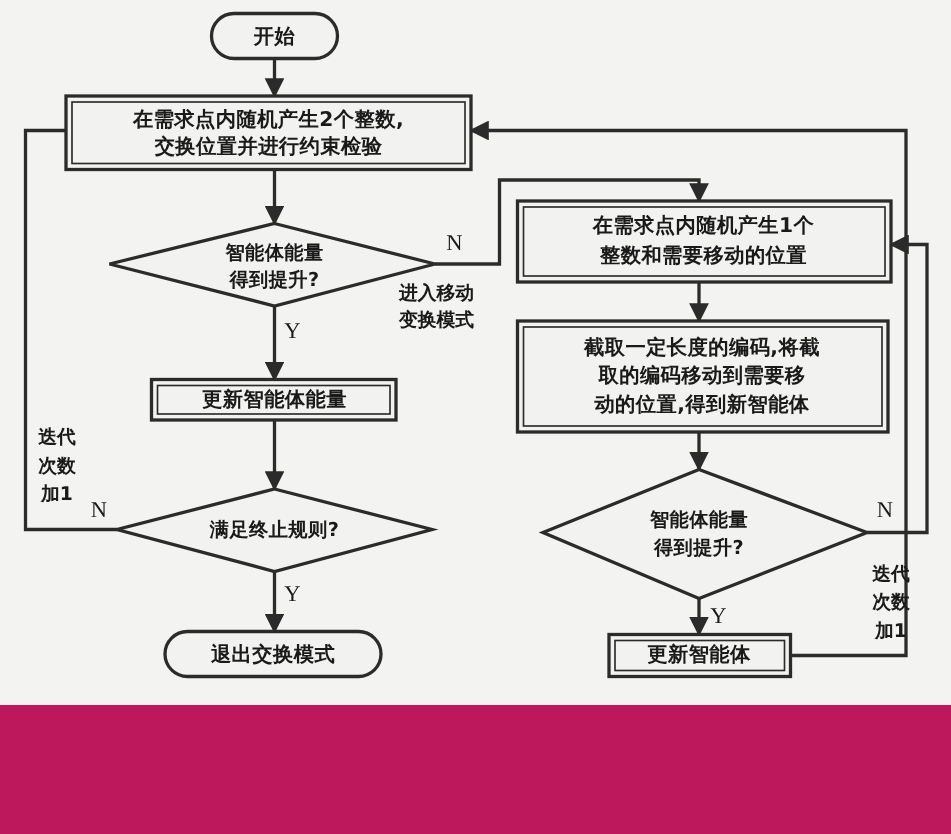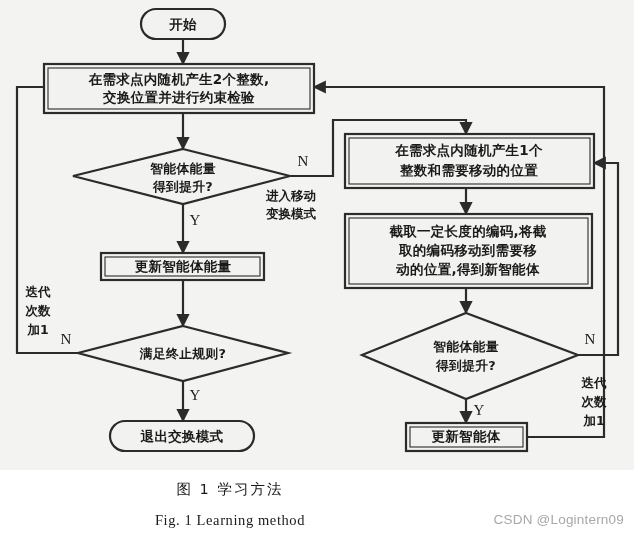--- a/index.html
+++ b/index.html
@@ -240,19 +240,14 @@
 
       <g>
         <text class="edge-note" x="594" y="383">迭代</text>
         <text class="edge-note" x="594" y="402">次数</text>
         <text class="edge-note" x="594" y="421">加1</text>
       </g>
 
     </svg>
   </div>
 
-  <div class="caption-zone">
-    <div class="caption-cn">图 1   学习方法</div>
-    <div class="caption-en">Fig. 1   Learning method</div>
-    <div class="watermark">CSDN @Logintern09</div>
-  </div>
 
 </div>
 
 </body></html>

